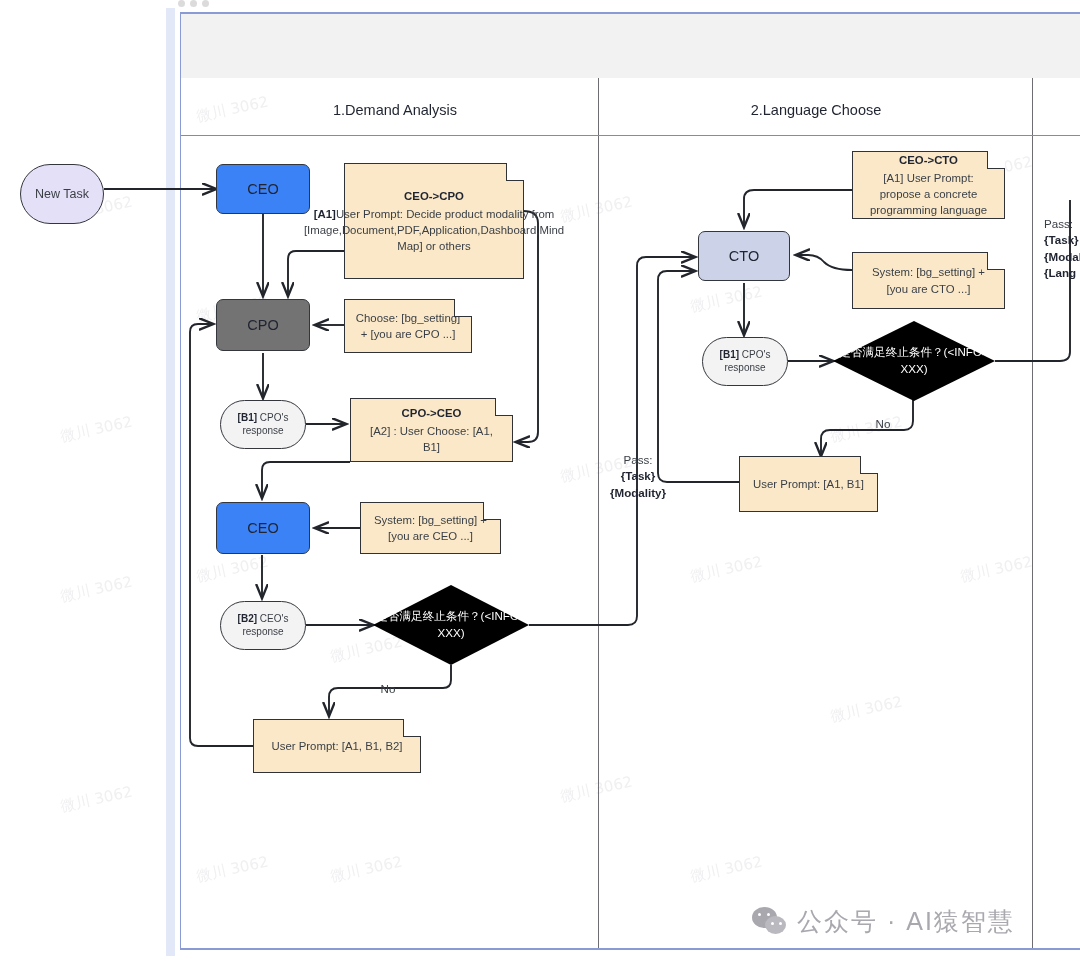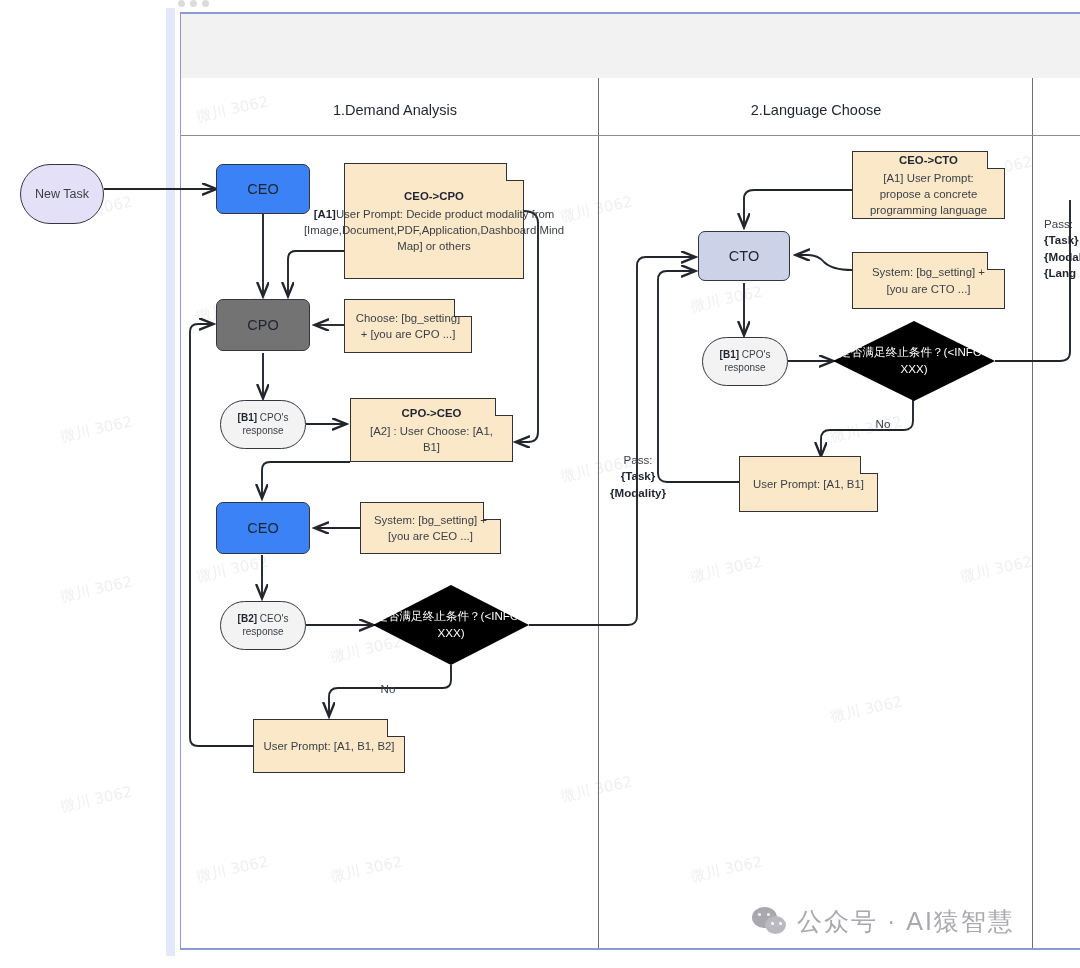--- a/index.html
+++ b/index.html
@@ -214,21 +214,21 @@
       <span class="ttl">CPO-&gt;CEO</span>
       <span>[A2] : User Choose: [A1, B1]</span>
     </div>
   </div>
 
   <div class="note" style="left:360px;top:502px;width:141px;height:52px">
     <div class="fold"></div>
     <span>System: [bg_setting] + [you are CEO ...]</span>
   </div>
 
-  <div class="note" style="left:253px;top:719px;width:152px;height:54px">
+  <div class="note" style="left:253px;top:719px;width:168px;height:54px">
     <div class="fold"></div>
     <span>User Prompt: [A1, B1, B2]</span>
   </div>
 
   <div class="note" style="left:852px;top:151px;width:153px;height:68px">
     <div class="fold"></div>
     <div>
       <span class="ttl">CEO-&gt;CTO</span>
       <span>[A1] User Prompt: propose a concrete programming language</span>
     </div>

